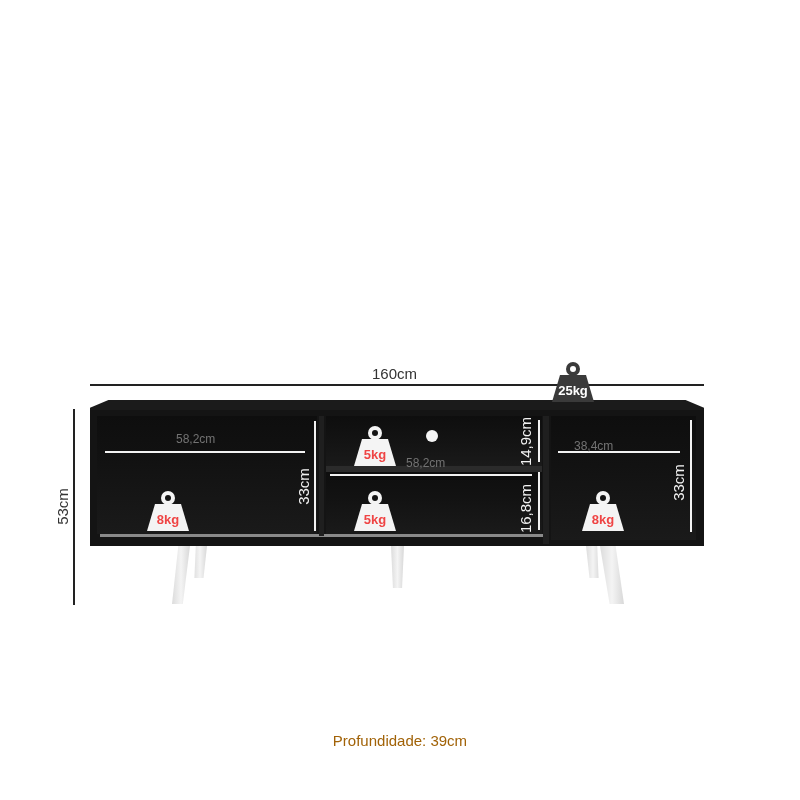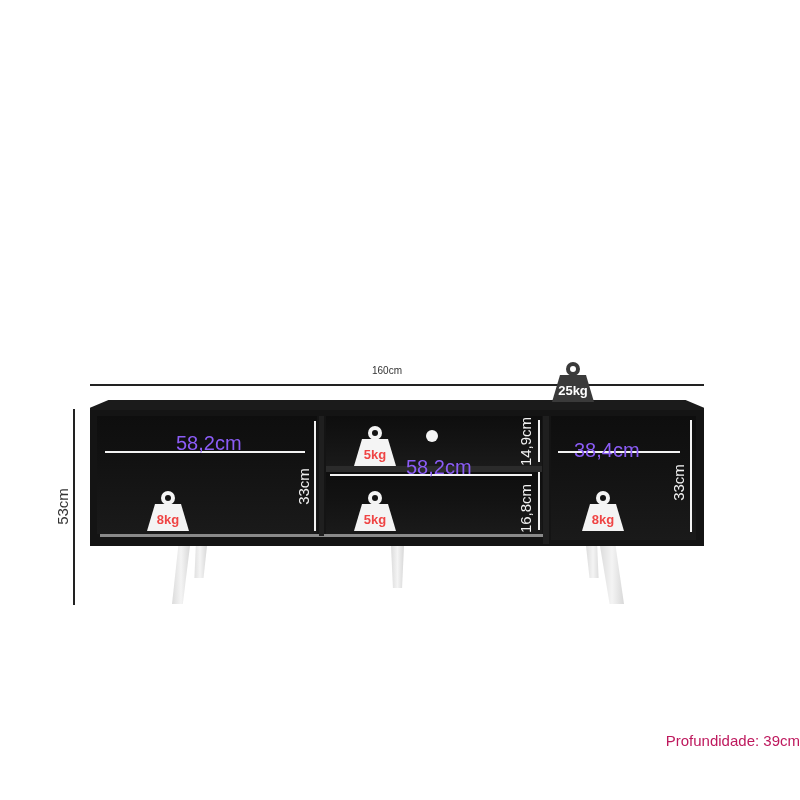--- a/index.html
+++ b/index.html
@@ -3,49 +3,49 @@
   <meta charset="utf-8">
   <style>
     html, body { margin: 0; padding: 0; background: #ffffff; }
     body { width: 800px; height: 800px; position: relative; overflow: hidden;
            font-family: "Liberation Sans", "DejaVu Sans", sans-serif; color: #333333; }
     .title { position: absolute; left: 40px; top: 34px; font-size: 44px; font-weight: bold;
              line-height: 54px; color: #333333; letter-spacing: 0.3px; }
     .title span { display: block; }
     .dim-line-h { position: absolute; height: 2px; background: #222; }
     .dim-line-v { position: absolute; width: 2px; background: #222; }
-    .dim-label { position: absolute; font-size: 10px; color: #333; white-space: nowrap; }
+    .dim-label { position: absolute; font-size: 15px; color: #333; white-space: nowrap; }
     .dim-label-v { position: absolute; font-size: 15px; color: #333; white-space: nowrap;
                    transform: rotate(-90deg); transform-origin: center center; }
 
     
     .top-slab { position: absolute; left: 90px; top: 400px; width: 614px; height: 13px;
                 background: #1b1b1b; clip-path: polygon(3% 0, 97% 0, 100% 60%, 100% 100%, 0 100%, 0 60%); }
     .body { position: absolute; left: 90px; top: 410px; width: 614px; height: 136px; background: #141414; }
     .cubby { position: absolute; background: linear-gradient(180deg, #0e0e0e 0%, #121212 40%, #1a1a1a 100%); }
     .shelf-line { position: absolute; background: #2a2a2a; }
     .base-strip { position: absolute; background: #8a8a8a; height: 3px; }
     .leg { position: absolute; background: linear-gradient(90deg, #dcdcdc, #f4f4f4 50%, #d8d8d8); }
 
     .wline-h { position: absolute; height: 2px; background: #f2f2f2; }
     .wline-v { position: absolute; width: 2px; background: #f2f2f2; }
-    .wlabel { position: absolute; font-size: 20px; color: #8b5cf6; white-space: nowrap; }
+    .wlabel { position: absolute; font-size: 12px; color: #737373; white-space: nowrap; }
     .wlabel-v { position: absolute; font-size: 15px; color: #f2f2f2; white-space: nowrap;
                 transform: rotate(-90deg); transform-origin: center center; }
 
     .weight { position: absolute; width: 46px; height: 44px; }
     .weight svg { position: absolute; left: 0; top: 0; }
     .weight .wt-text { position: absolute; left: 0; right: 0; bottom: 6px; text-align: center;
                        font-size: 13px; font-weight: bold; }
     .weight.light .wt-text { color: #ef4444; }
     .weight.dark .wt-text { color: #ffffff; }
 
     .hole { position: absolute; width: 12px; height: 12px; border-radius: 50%; background: #f4f4f4; }
-    .depth { position: absolute; left: 0; width: 800px; top: 732px; text-align: right;
-             font-size: 15px; color: #be185d; }
+    .depth { position: absolute; left: 0; width: 800px; top: 732px; text-align: center;
+             font-size: 15px; color: #a16207; }
   </style>
 </head>
 <body>
 
 <div class="title">
 </div>
 
 <div class="dim-line-h" style="left:90px; top:384px; width:614px;"></div>
 <div class="dim-label" style="left:372px; top:365px;">160cm</div>
 

